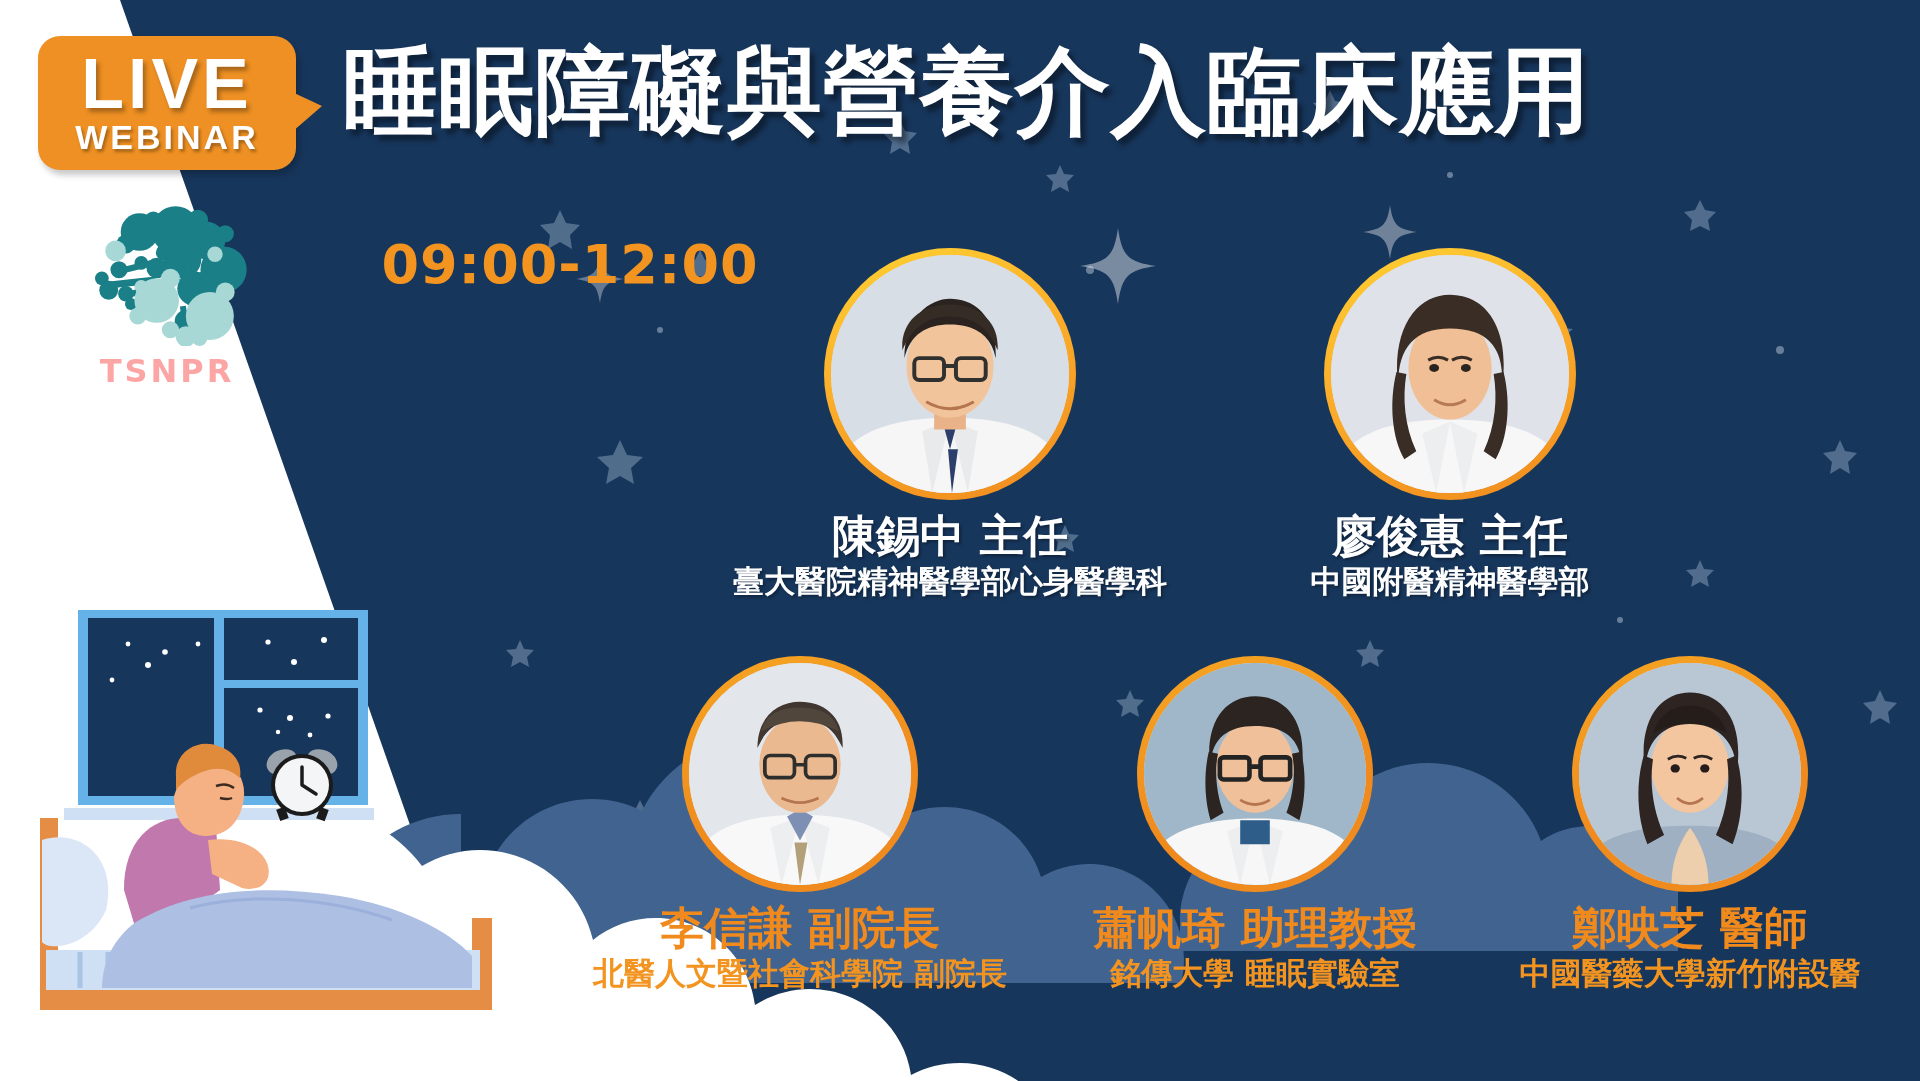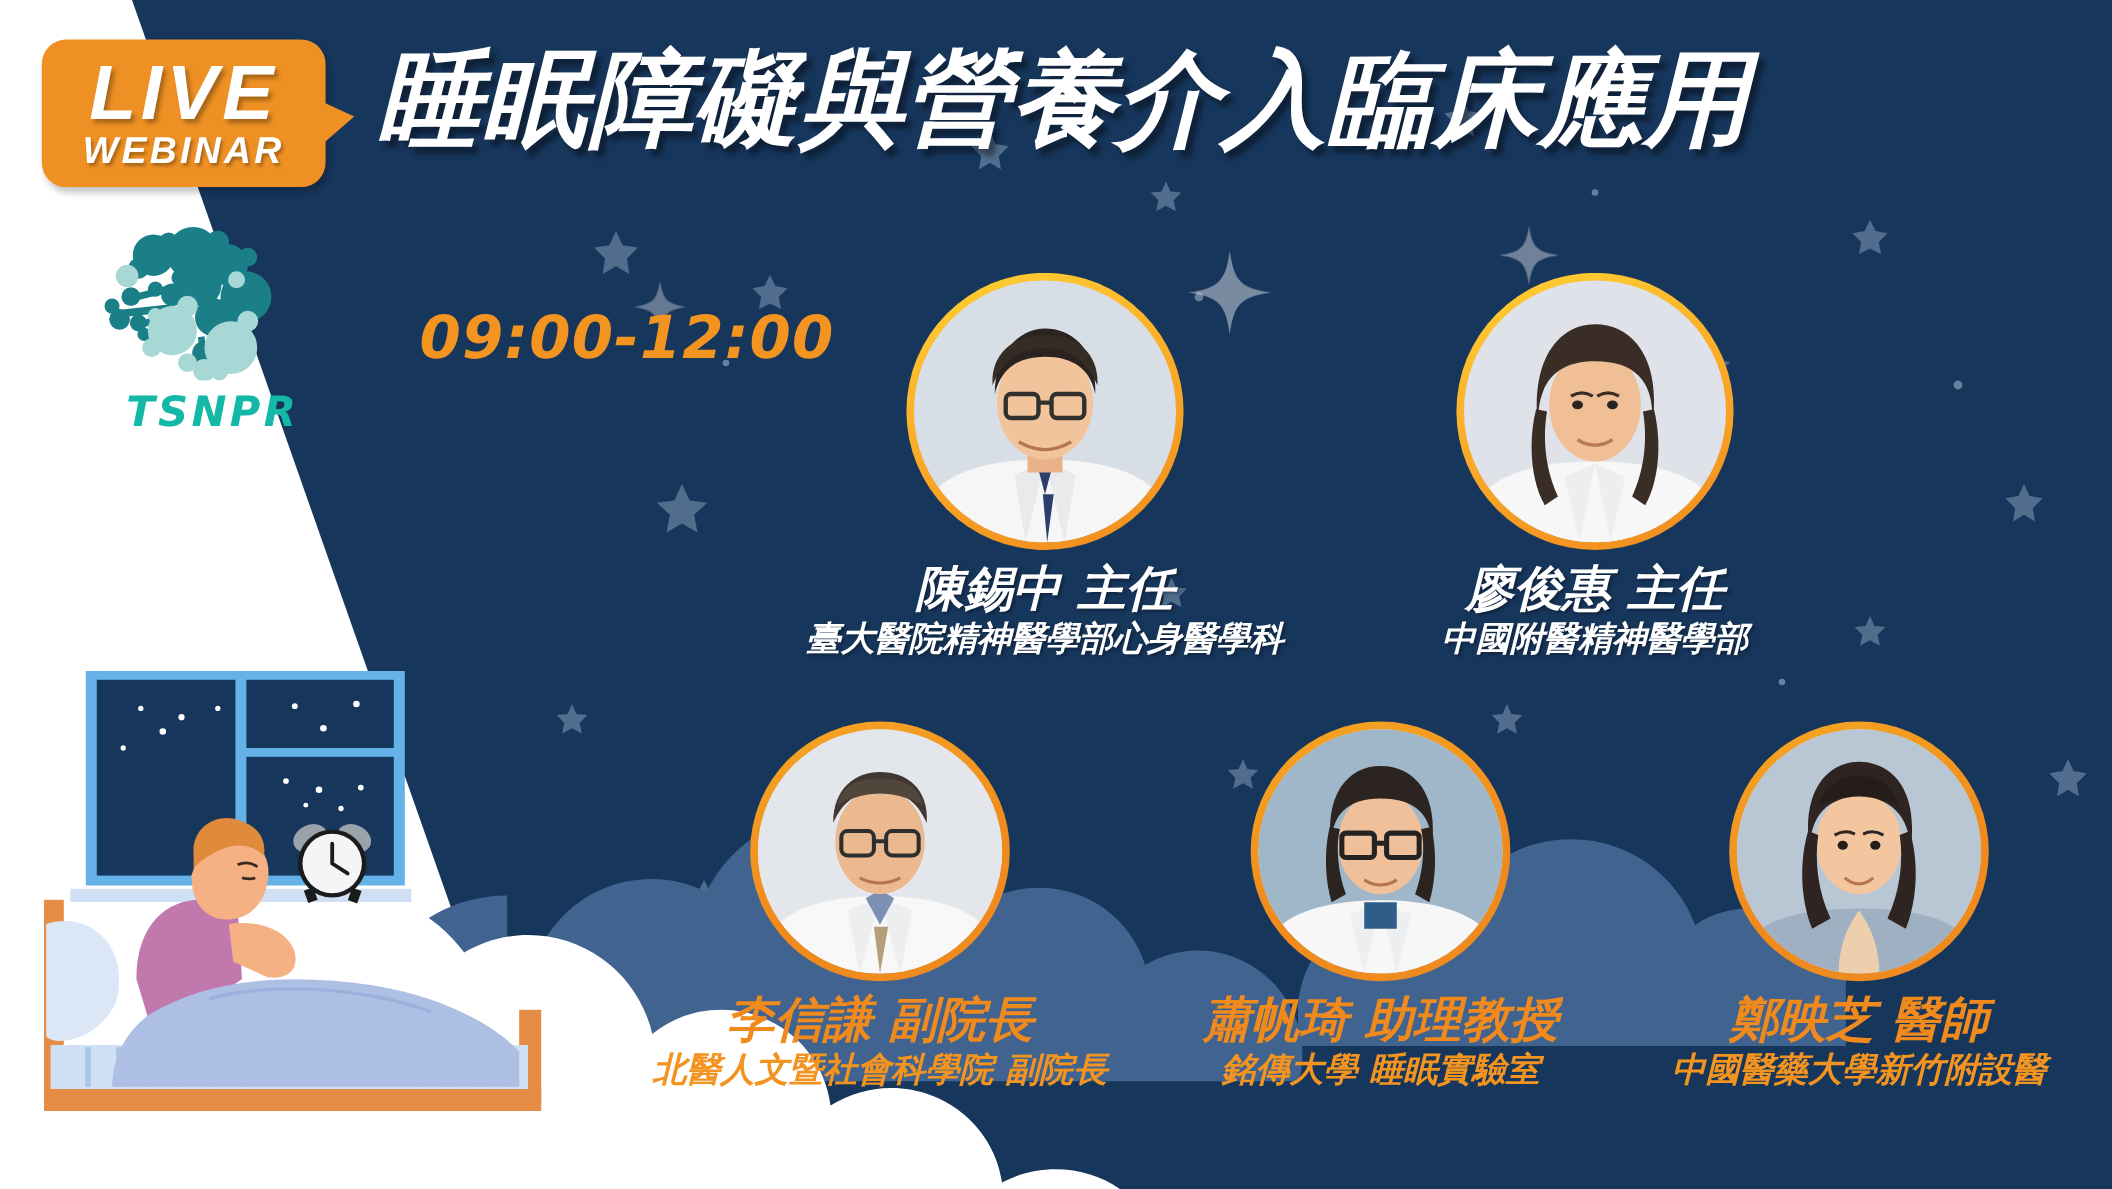--- a/index.html
+++ b/index.html
@@ -1,21 +1,21 @@
 <!DOCTYPE html>
 <html><head>
 <meta charset="utf-8">
 <style>
   html,body{margin:0;padding:0;}
   body{
     width:1920px;height:1081px;overflow:hidden;
     font-family:"Liberation Sans","DejaVu Sans",sans-serif;
     background:#123456;
   }
-  #poster{position:relative;width:1920px;height:1081px;overflow:hidden;background:#17365c;font-style:italic;}
+  #poster{position:relative;width:1920px;height:1081px;overflow:hidden;background:#17365c;}
 
   
   .sky{position:absolute;inset:0;background:#17365c;}
 
   
   .wedge{
     position:absolute;left:0;top:0;width:640px;height:1081px;
     background:#ffffff;
     clip-path:polygon(0 0, 120px 0, 500px 1081px, 0 1081px);
   }
@@ -57,28 +57,28 @@
     margin-left:13px;
   }
 
   
   .datetime{
     position:absolute;left:310px;top:232px;width:520px;text-align:center;
     color:#f2941f;font-weight:bold;font-size:54px;line-height:1.22;
     letter-spacing:1px;
     font-family:"DejaVu Sans","Liberation Sans",sans-serif;
   }
-  .datetime .line2{display:block;margin-top:42px;}
+  .datetime .line2{display:block;}
 
   
   .logo-wrap{position:absolute;left:62px;top:196px;width:210px;text-align:center;}
   .logo-brain{width:172px;height:150px;margin:0 auto;display:block;}
   .logo-text{
-    color:#14b8a6;font-weight:bold;font-size:38px;letter-spacing:3px;
-    margin-top:6px;font-family:"DejaVu Sans","Liberation Sans",sans-serif;text-align:right;
+    color:#fca5a5;font-weight:bold;font-size:32px;letter-spacing:3px;
+    margin-top:6px;font-family:"DejaVu Sans","Liberation Sans",sans-serif;
   }
 
   
   .insomnia{position:absolute;left:40px;top:590px;width:470px;height:450px;}
   .insomnia svg{display:block;width:100%;height:100%;}
 
   
   .speaker{position:absolute;text-align:center;}
   .ring{
     position:relative;border-radius:50%;

